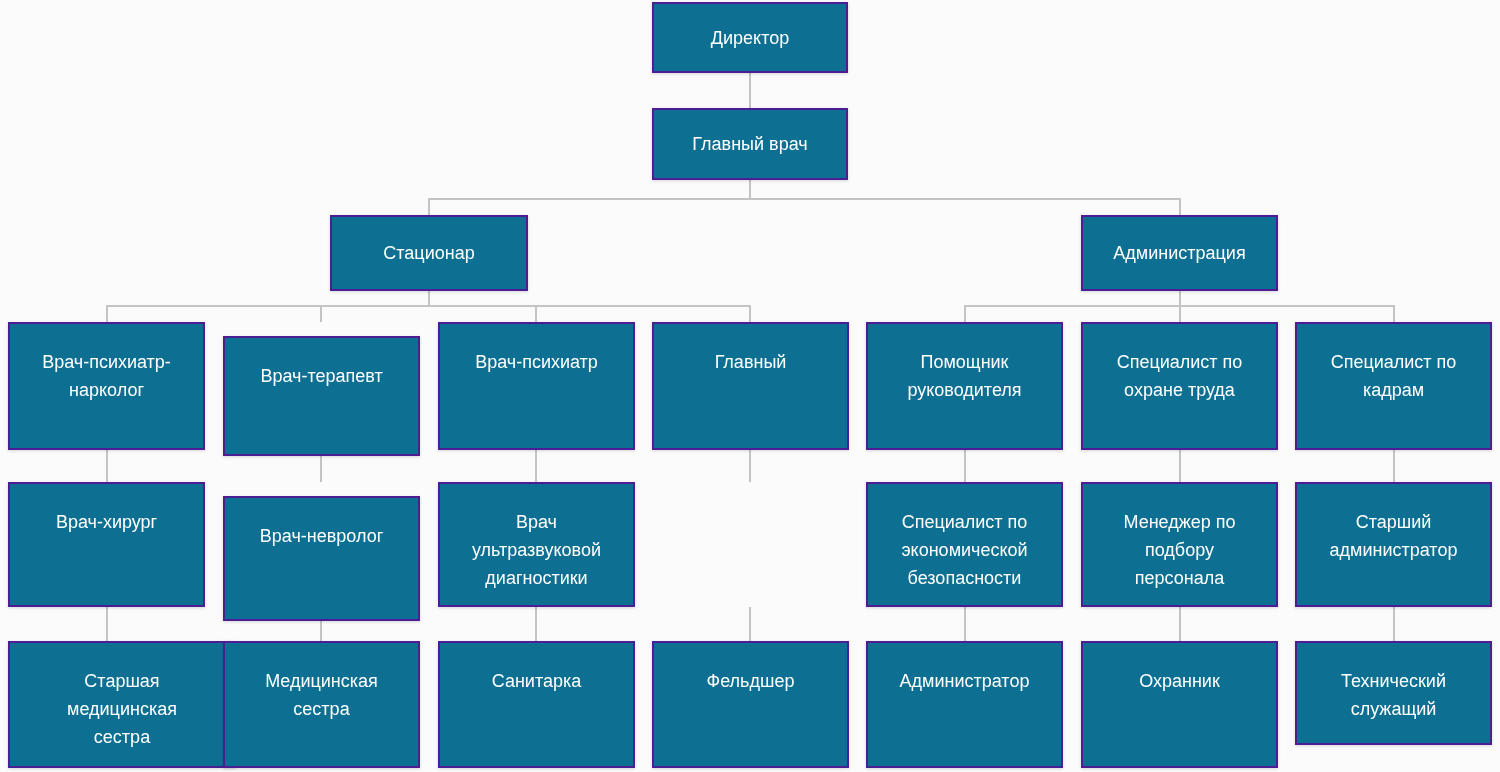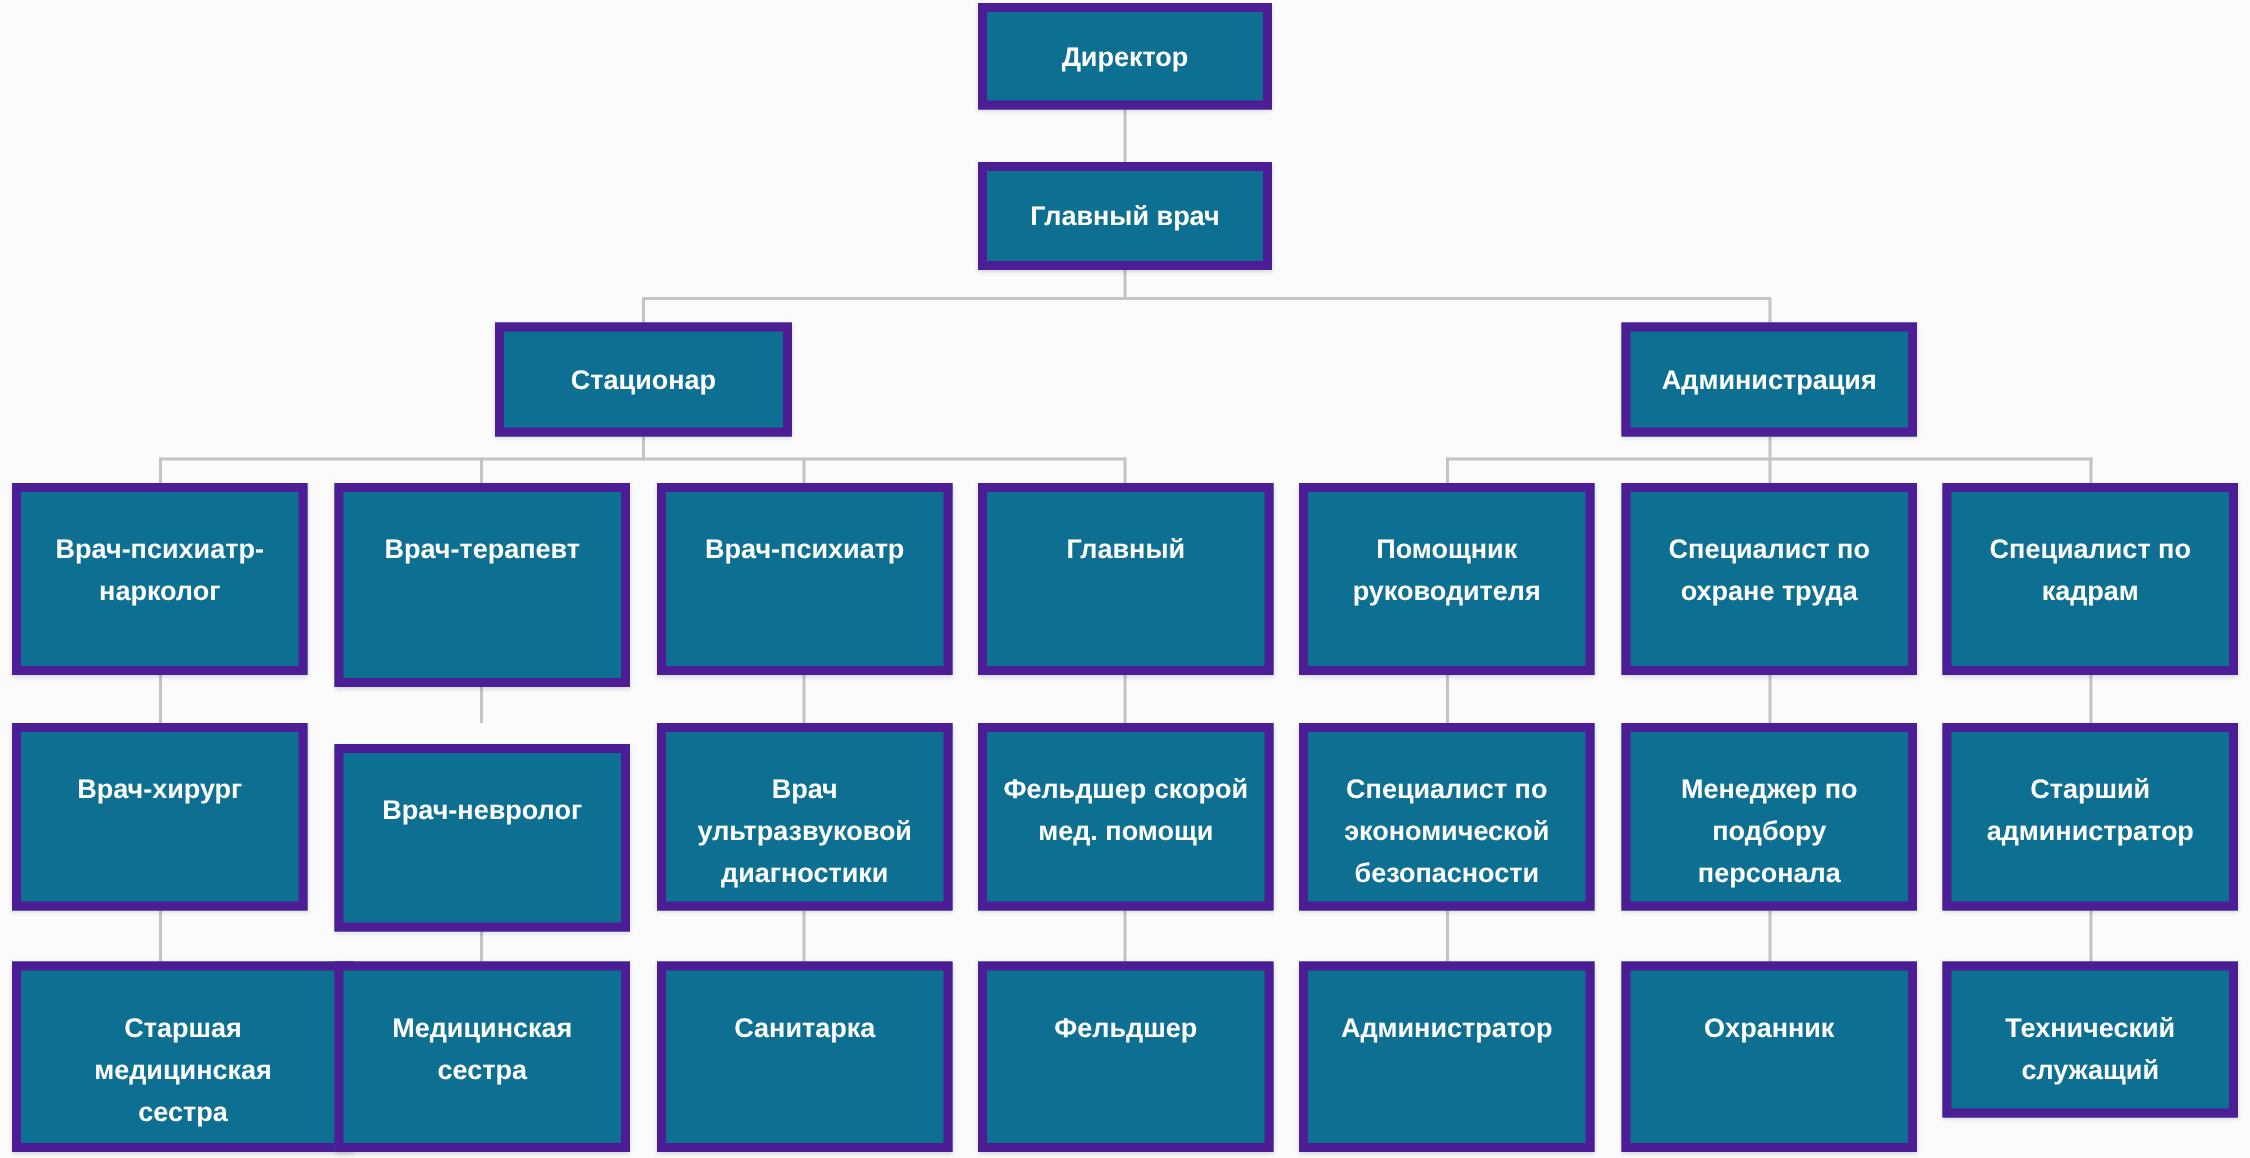--- a/index.html
+++ b/index.html
@@ -15,25 +15,25 @@
     background:var(--bg);
     font-family:"Liberation Sans","DejaVu Sans",sans-serif;
     overflow:hidden;
   }
   .node{
     position:absolute;
     box-sizing:border-box;
     background:var(--fill);
     color:var(--text);
     font-size:18px;
-    font-weight:bold;
+    font-weight:normal;
     line-height:28px;
     text-align:center;
     white-space:pre-line;
-    border:6px solid #4c1d95;
+    border:2px solid #4c1d95;
     box-shadow:0 1px 3px rgba(0,0,0,0.15);
   }
   .node.center{
     display:flex;
     align-items:center;
     justify-content:center;
     padding:0 8px;
   }
   .node.top-text{
     padding:24px 10px 0 10px;
@@ -85,37 +85,35 @@
 
   <div class="node center" style="left:652px;top:2px;width:196px;height:71px">Директор</div>
 
   <div class="node center" style="left:652px;top:108px;width:196px;height:72px">Главный врач</div>
 
   <div class="node center" style="left:330px;top:215px;width:198px;height:76px">Стационар</div>
   <div class="node center" style="left:1081px;top:215px;width:197px;height:76px">Администрация</div>
 
   <div class="node top-text" style="left:8px;top:322px;width:197px;height:128px">Врач-психиатр-
 нарколог</div>
-  <div class="node top-text" style="left:223px;top:322px;width:197px;height:136px">Врач-терапевт</div>
+  <div class="node top-text" style="left:223px;top:336px;width:197px;height:120px">Врач-терапевт</div>
   <div class="node top-text" style="left:438px;top:322px;width:197px;height:128px">Врач-психиатр</div>
   <div class="node top-text" style="left:652px;top:322px;width:197px;height:128px">Главный</div>
   <div class="node top-text" style="left:866px;top:322px;width:197px;height:128px">Помощник
 руководителя</div>
   <div class="node top-text" style="left:1081px;top:322px;width:197px;height:128px">Специалист по
 охране труда</div>
   <div class="node top-text" style="left:1295px;top:322px;width:197px;height:128px">Специалист по
 кадрам</div>
 
   <div class="node top-text" style="left:8px;top:482px;width:197px;height:125px">Врач-хирург</div>
   <div class="node top-text" style="left:223px;top:496px;width:197px;height:125px">Врач-невролог</div>
   <div class="node top-text" style="left:438px;top:482px;width:197px;height:125px">Врач
 ультразвуковой
 диагностики</div>
-  <div class="node top-text" style="left:652px;top:482px;width:197px;height:125px">Фельдшер скорой
-мед. помощи</div>
   <div class="node top-text" style="left:866px;top:482px;width:197px;height:125px">Специалист по
 экономической
 безопасности</div>
   <div class="node top-text" style="left:1081px;top:482px;width:197px;height:125px">Менеджер по
 подбору
 персонала</div>
   <div class="node top-text" style="left:1295px;top:482px;width:197px;height:125px">Старший
 администратор</div>
 
   <div class="node top-text" style="left:8px;top:641px;width:228px;height:127px">Старшая

